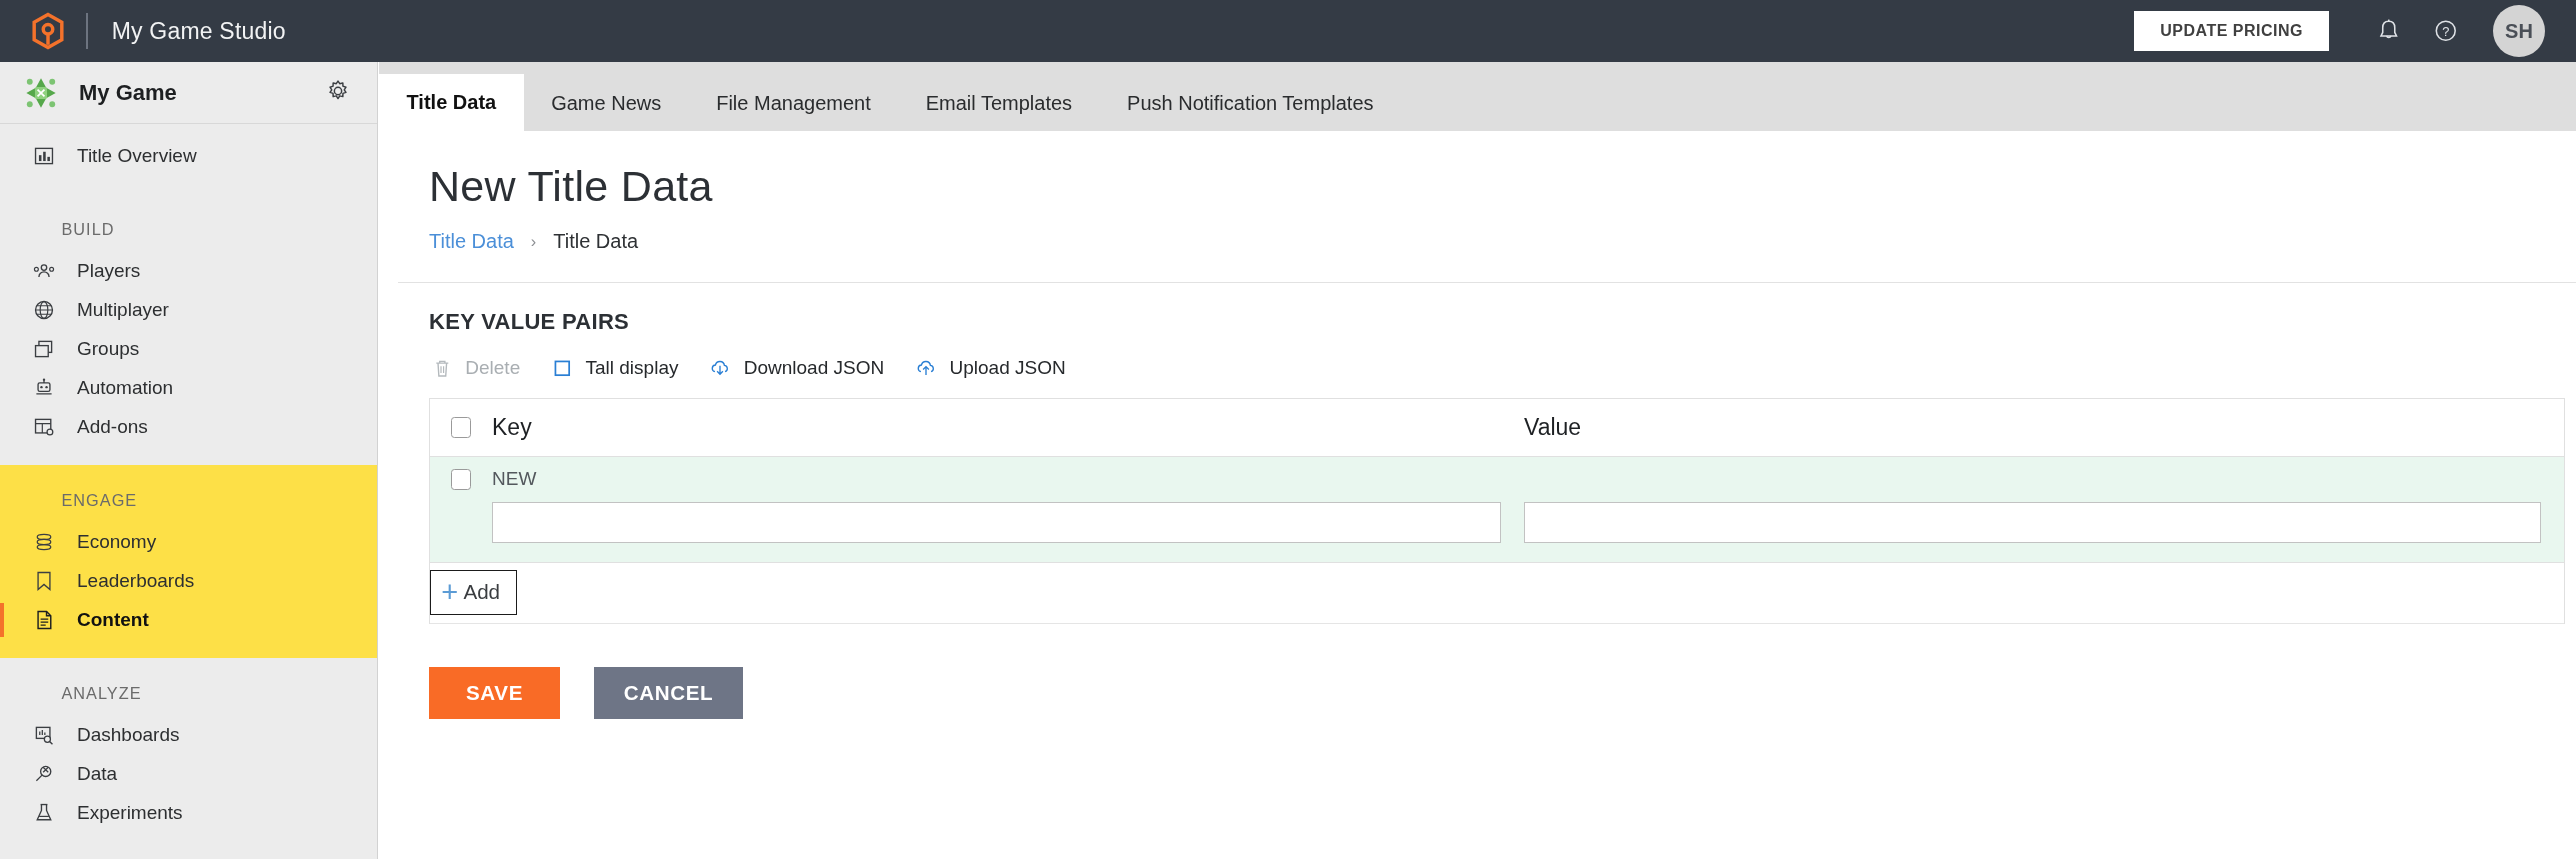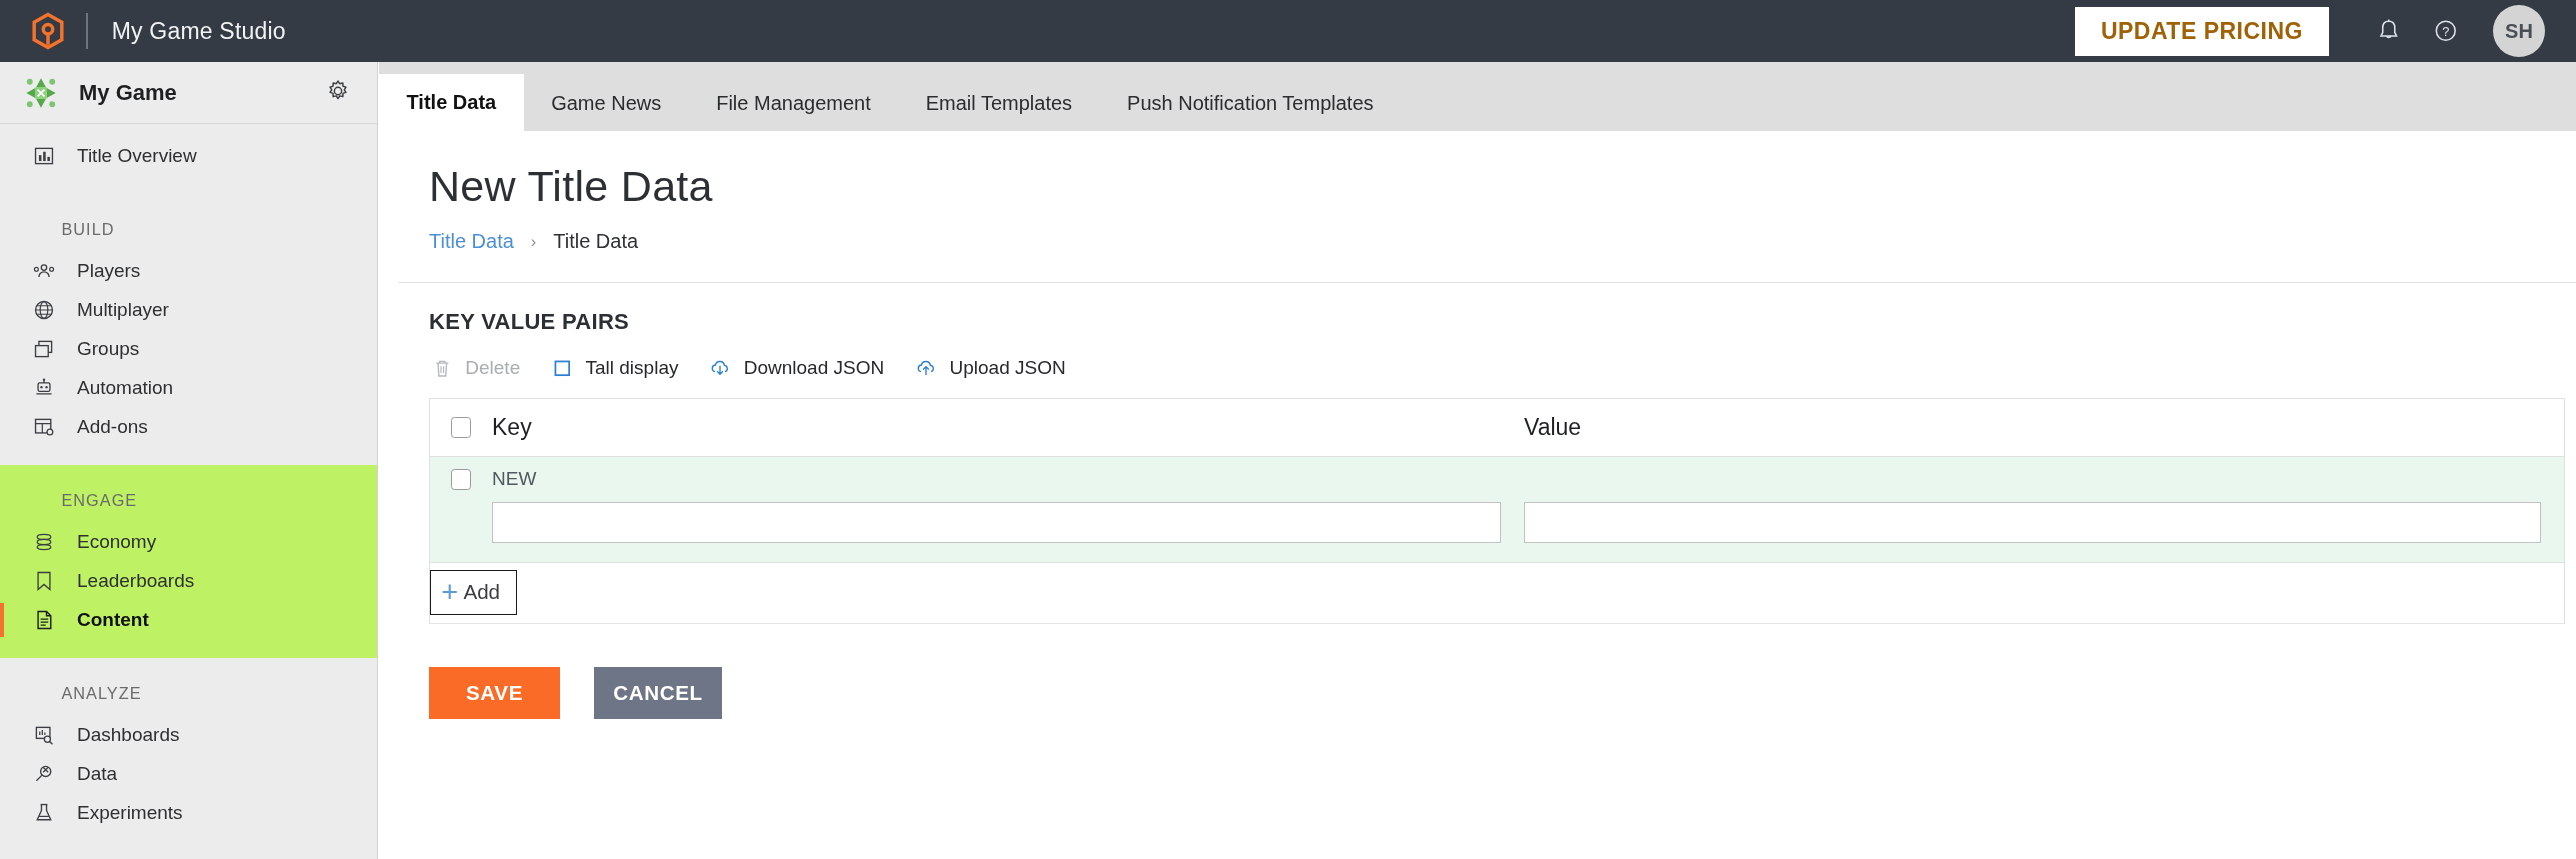--- a/index.html
+++ b/index.html
@@ -16,22 +16,22 @@
     width: 2576px; height: 62px;
     background: #343b45;
     display: flex; align-items: center;
   }
   .brand-logo { margin-left: 29px; width: 38px; height: 38px; display: flex; align-items: center; justify-content: center; }
   .brand-sep { width: 1.7px; height: 36px; background: #6d7480; margin-left: 19px; }
   .brand-title { margin-left: 24px; color: #f2f3f4; font-size: 23px; font-weight: 400; letter-spacing: 0.2px; }
 
   .topbar-right { margin-left: auto; display: flex; align-items: center; padding-right: 31px; }
   .update-pricing {
-    background: #ffffff; color: #a16207;
-    font-size: 23px; font-weight: 600; letter-spacing: 0.5px;
+    background: #ffffff; color: #404040;
+    font-size: 16px; font-weight: 600; letter-spacing: 0.5px;
     padding: 11px 26px; border: none; cursor: pointer;
     font-family: "Liberation Sans", sans-serif;
   }
   .icon-btn { width: 57px; height: 57px; display: flex; align-items: center; justify-content: center; cursor: pointer; }
   .bell-icon { margin-left: 31px; }
   .avatar {
     width: 52px; height: 52px; border-radius: 50%;
     background: #d4d4d4; color: #4a4f57;
     display: flex; align-items: center; justify-content: center;
     font-size: 20px; font-weight: 600; margin-left: 19px; cursor: pointer;
@@ -46,21 +46,21 @@
   }
   .game-header {
     height: 62px; display: flex; align-items: center;
     border-bottom: 0.9px solid #d8d8d8; padding: 0 0 0 22px;
   }
   .game-icon { width: 38px; height: 38px; flex: 0 0 38px; }
   .game-name { margin-left: 19px; font-size: 22px; font-weight: 700; color: #1d1f21; }
   .gear-wrap { margin-left: auto; margin-right: 26px; cursor: pointer; }
 
   .nav-group { padding: 0; }
-  .nav-group.engage { background: #bef264; }
+  .nav-group.engage { background: #fde047; }
   .group-label {
     font-size: 16.3px; color: #6b6b6b; letter-spacing: 1px;
     padding: 26px 0 12px 27.5px; font-weight: 400; margin-left: 34px;
   }
   .nav-item {
     display: flex; align-items: center;
     height: 39px; padding-left: 29px; cursor: pointer;
     position: relative;
   }
   .nav-item .ico { width: 29px; flex: 0 0 29px; display: flex; align-items: center; justify-content: center; }
@@ -148,21 +148,21 @@
 
   
   .actions { display: flex; padding: 43px 0 0 31px; }
   .btn {
     border: none; cursor: pointer; color: #fff;
     font-size: 20.6px; font-weight: 700; letter-spacing: 0.6px;
     padding: 13.7px 0; width: 131px; text-align: center;
     font-family: "Liberation Sans", sans-serif;
   }
   .btn-save { background: #f96b26; }
-  .btn-cancel { background: #6e7586; margin-left: 34px; width: 128px; }
+  .btn-cancel { background: #6e7586; margin-left: 34px; width: 149px; }
 </style>
 </head>
 <body>
 
 <div class="topbar">
   <div class="brand-logo">
     <svg width="38" height="38" viewBox="0 0 44 44">
       <path d="M22 3 L38 12 L38 32 L22 41 L6 32 L6 12 Z" fill="none" stroke="#f4722b" stroke-width="4"></path>
       <circle cx="22" cy="20" r="5.5" fill="none" stroke="#f4722b" stroke-width="4"></circle>
       <path d="M22 25 L22 38" stroke="#f4722b" stroke-width="4" fill="none"></path>

